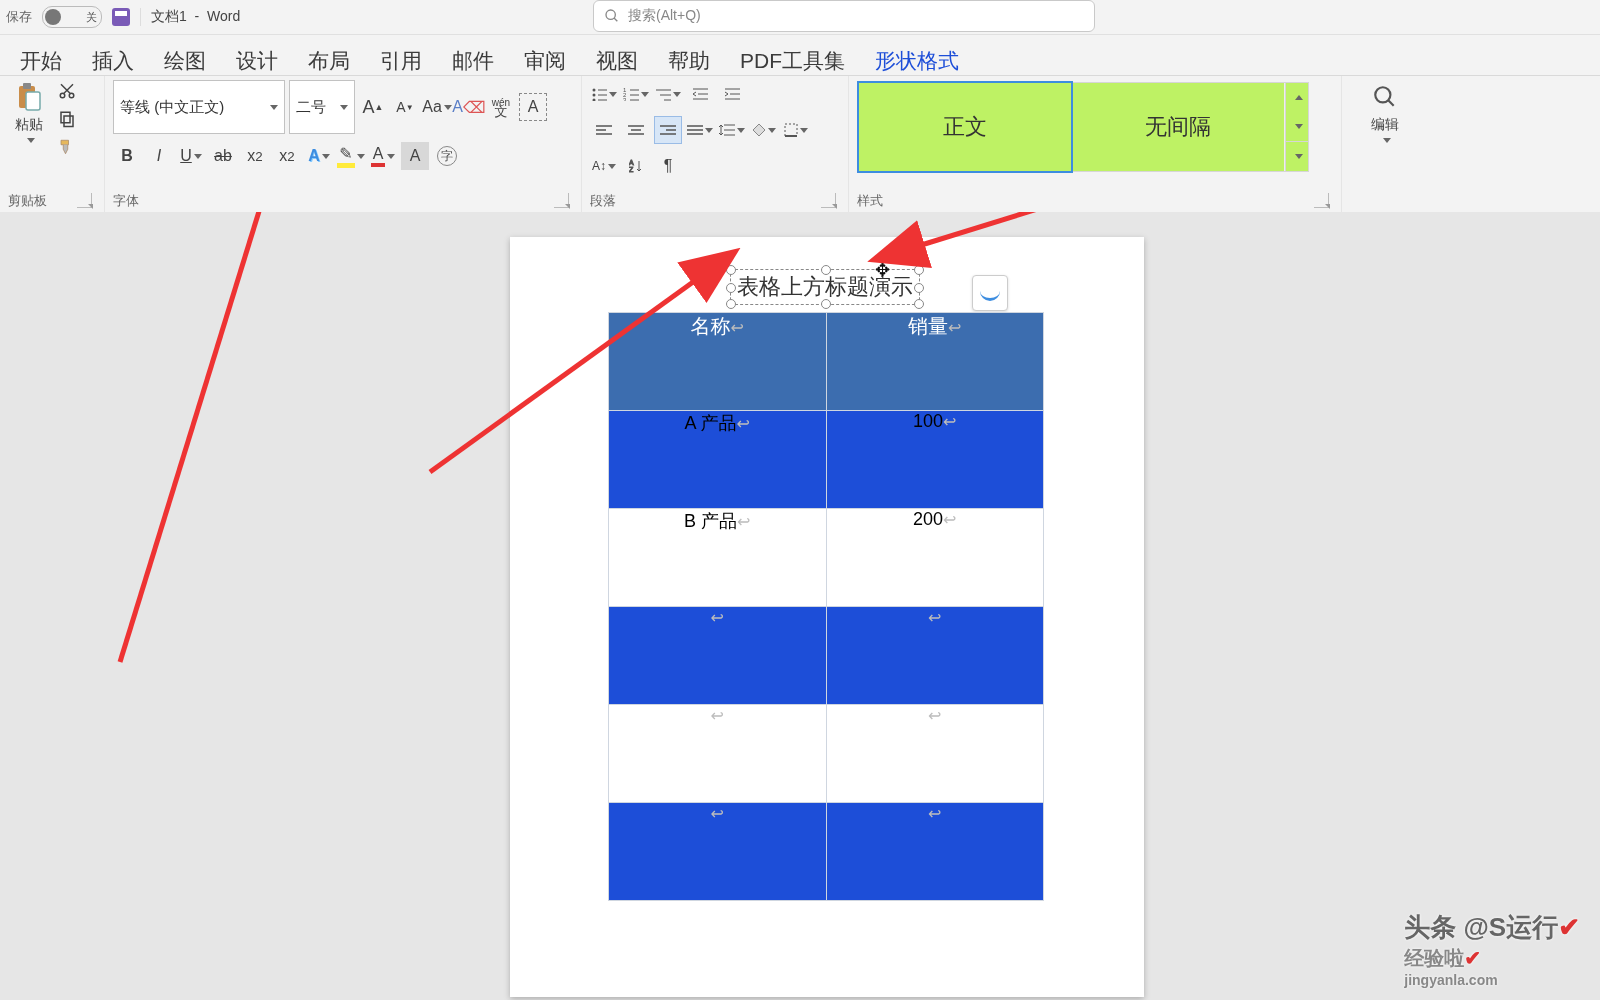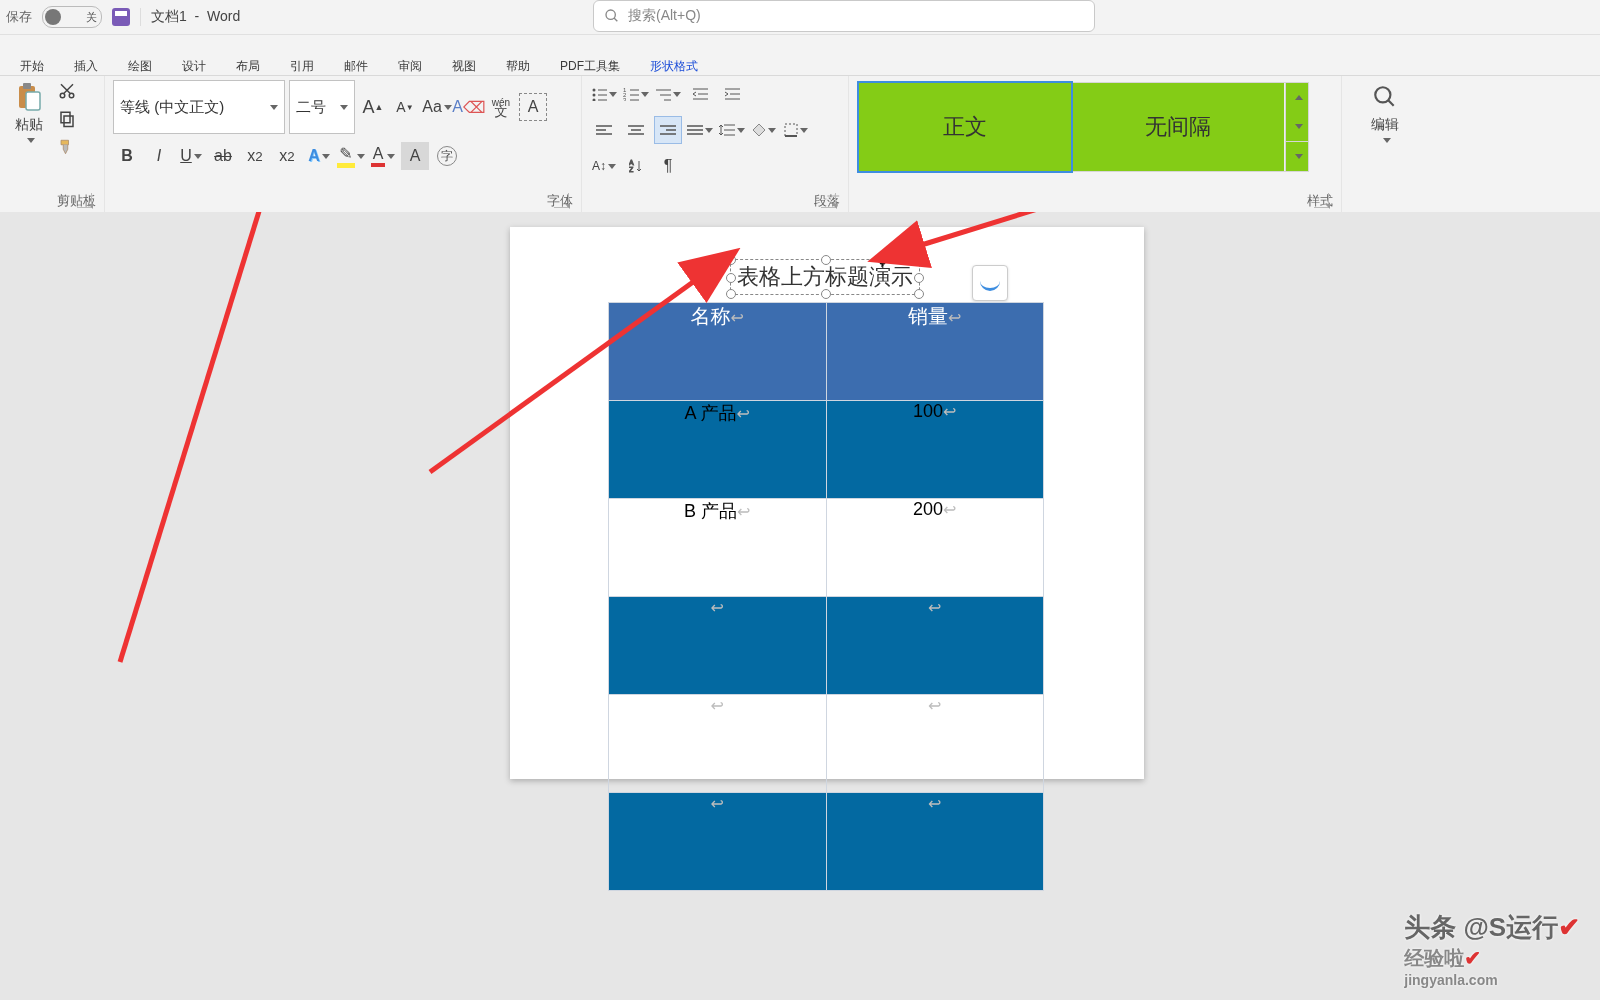--- a/index.html
+++ b/index.html
@@ -4,52 +4,52 @@
 <style>
   html,body{margin:0;padding:0;font-family:"Microsoft YaHei","Segoe UI",sans-serif;background:#e6e6e6;overflow:hidden;height:1000px;width:1600px}
   .titlebar{height:34px;background:#f3f3f3;display:flex;align-items:center;gap:10px;padding:0 6px;font-size:14px;color:#444;border-bottom:1px solid #e0e0e0}
   .togglepill{width:50px;height:20px;border-radius:10px;border:1px solid #bbb;display:flex;align-items:center;position:relative;justify-content:flex-end;padding:0 4px;font-size:11px;color:#555}
   .togglepill::before{content:"";width:16px;height:16px;border-radius:50%;background:#777;position:absolute;left:2px}
   .save-ic{width:18px;height:18px;background:#7a5bb7;border-radius:3px;position:relative}
   .save-ic::after{content:"";position:absolute;left:3px;top:3px;right:3px;height:5px;background:#fff}
   .searchbox{position:absolute;left:593px;top:0;width:480px;height:30px;border:1px solid #c9c9c9;border-radius:6px;background:#fff;display:flex;align-items:center;padding:0 10px;color:#888;font-size:14px;gap:8px}
   .searchbox svg{width:16px;height:16px}
   .tabs{height:40px;background:#f3f3f3;display:flex;align-items:flex-end;padding:0 6px;gap:2px;border-bottom:1px solid #d9d9d9}
-  .tab{padding:0 14px;font-size:12px;color:#3b3b3b;cursor:pointer}
+  .tab{padding:0 14px;font-size:21px;color:#3b3b3b;cursor:pointer}
   .tab.active{color:#1d4ed8}
   .ribbon{height:138px;background:#f3f3f3;display:flex;border-bottom:1px solid #cfcfcf}
   .group{border-right:1px solid #e5e5e5;padding:4px 8px 2px 8px;display:flex;flex-direction:column;justify-content:space-between;position:relative}
   .groupbody{display:flex;align-items:flex-start;gap:6px}
-  .grouplabel{text-align:center;font-size:13px;color:#666;height:22px;display:flex;align-items:center;justify-content:flex-end;position:relative}
+  .grouplabel{text-align:center;font-size:13px;color:#666;height:22px;display:flex;align-items:center;justify-content:flex-start;position:relative}
   .launch{position:absolute;right:4px;bottom:4px;width:14px;height:14px;border:1px solid #bbb;border-left:none;border-top:none}
   .launch::after{content:"";position:absolute;right:-2px;bottom:-2px;width:0;height:0;border-left:5px solid transparent;border-top:5px solid #999}
   .vbtn{display:flex;flex-direction:column;align-items:center;justify-content:center;gap:4px;padding:2px 6px;font-size:14px;color:#444}
   .iconbig{width:30px;height:30px;display:flex;align-items:center;justify-content:center}
   .iconsm{width:22px;height:22px;display:flex;align-items:center;justify-content:center;color:#555}
   .col{display:flex;flex-direction:column;gap:6px;align-items:center}
   .row{display:flex;align-items:center;gap:4px}
   .combo{height:28px;border:1px solid #c2c2c2;background:#fff;display:flex;align-items:center;justify-content:space-between;padding:12px 6px;font-size:15px;color:#333}
   .fontcombo{width:158px}
   .sizecombo{width:52px}
   .chev{width:0;height:0;border-left:4px solid transparent;border-right:4px solid transparent;border-top:5px solid #666;margin-left:4px}
   .btn{width:26px;height:26px;display:flex;align-items:center;justify-content:center;font-size:16px;color:#444;border:1px solid transparent}
   .btn .chev{margin-left:2px}
-  .styles{display:flex;align-items:center;gap:0;border:1px solid #d6d6d6;background:#84cc16;height:88px;margin-top:2px;width:450px;position:relative}
+  .styles{display:flex;align-items:center;gap:0;border:1px solid #d6d6d6;background:#bef264;height:88px;margin-top:2px;width:450px;position:relative}
   .styleitem{flex:1;display:flex;align-items:center;justify-content:center;height:100%;font-size:22px;color:#333;border-right:1px solid #eee}
   .styleitem.sel{border:2px solid #3d8de0;margin:-1px}
   .styleitem.big{font-weight:700;font-size:30px;color:#2a4c73}
   .stylescroll{width:22px;height:100%;display:flex;flex-direction:column;border-left:1px solid #d6d6d6}
   .stylescroll div{flex:1;display:flex;align-items:center;justify-content:center}
 
   .canvas{position:absolute;left:0;top:212px;right:0;bottom:0;background:#e6e6e6}
-  .page{position:absolute;left:510px;top:15px;width:634px;height:552px;background:#fff;box-shadow:0 2px 6px rgba(0,0,0,0.25)}
+  .page{position:absolute;left:510px;top:25px;width:634px;height:760px;background:#fff;box-shadow:0 2px 6px rgba(0,0,0,0.25)}
   .tbl{position:absolute;left:98px;top:75px;width:436px;border-collapse:collapse;font-size:18px}
   .tbl td{border:1px solid #cfd6e0;height:96px;text-align:center;vertical-align:top;padding-top:0;width:50%}
   .tbl .hdr td{background:#3c6daf;color:#fff;font-size:20px}
-  .tbl .band td{background:#0369a1}
+  .tbl .band td{background:#1d4ed8}
   .pm{color:#bdbdbd;font-size:16px}
   .textbox{position:absolute;left:220px;top:32px;border:1px dashed #888;padding:2px 6px;font-size:22px;color:#333;background:rgba(255,255,255,0.0)}
   .handle{width:8px;height:8px;border:1px solid #888;background:#fff;border-radius:50%;position:absolute}
   .movecur{position:absolute;left:365px;top:22px;font-size:18px;color:#111}
   .layoutbtn{position:absolute;left:462px;top:38px;width:34px;height:34px;background:#fff;border:1px solid #ccc;border-radius:4px;display:flex;align-items:center;justify-content:center;box-shadow:0 1px 3px rgba(0,0,0,0.15)}
   .layoutbtn .arc{width:20px;height:12px;border-bottom:3px solid #3d8de0;border-radius:0 0 12px 12px}
 
   .arrow{position:absolute;pointer-events:none}
 
   .watermark{position:absolute;right:20px;bottom:12px;text-align:left;font-size:26px;color:#666;font-weight:600;text-shadow:0 0 3px #fff}

